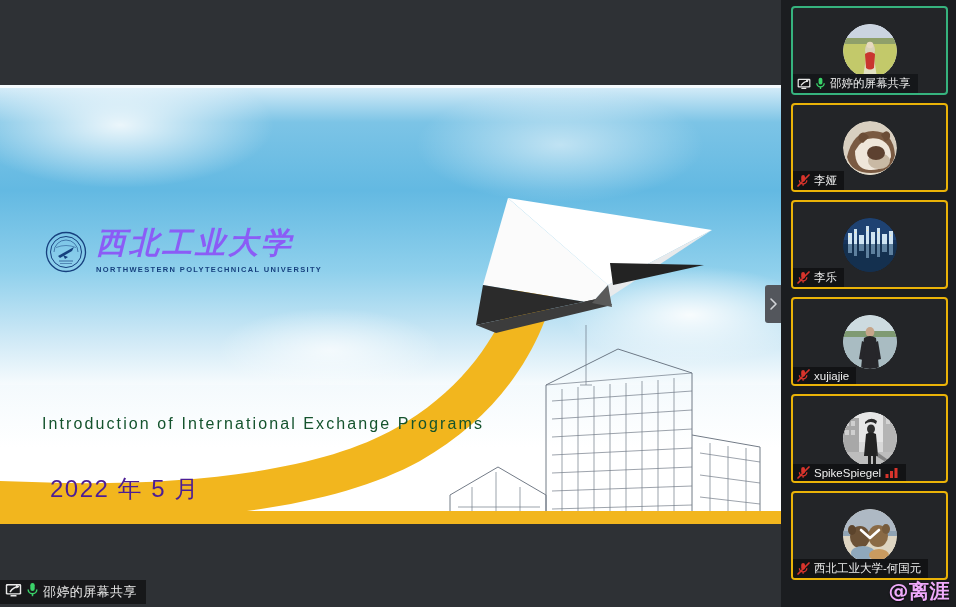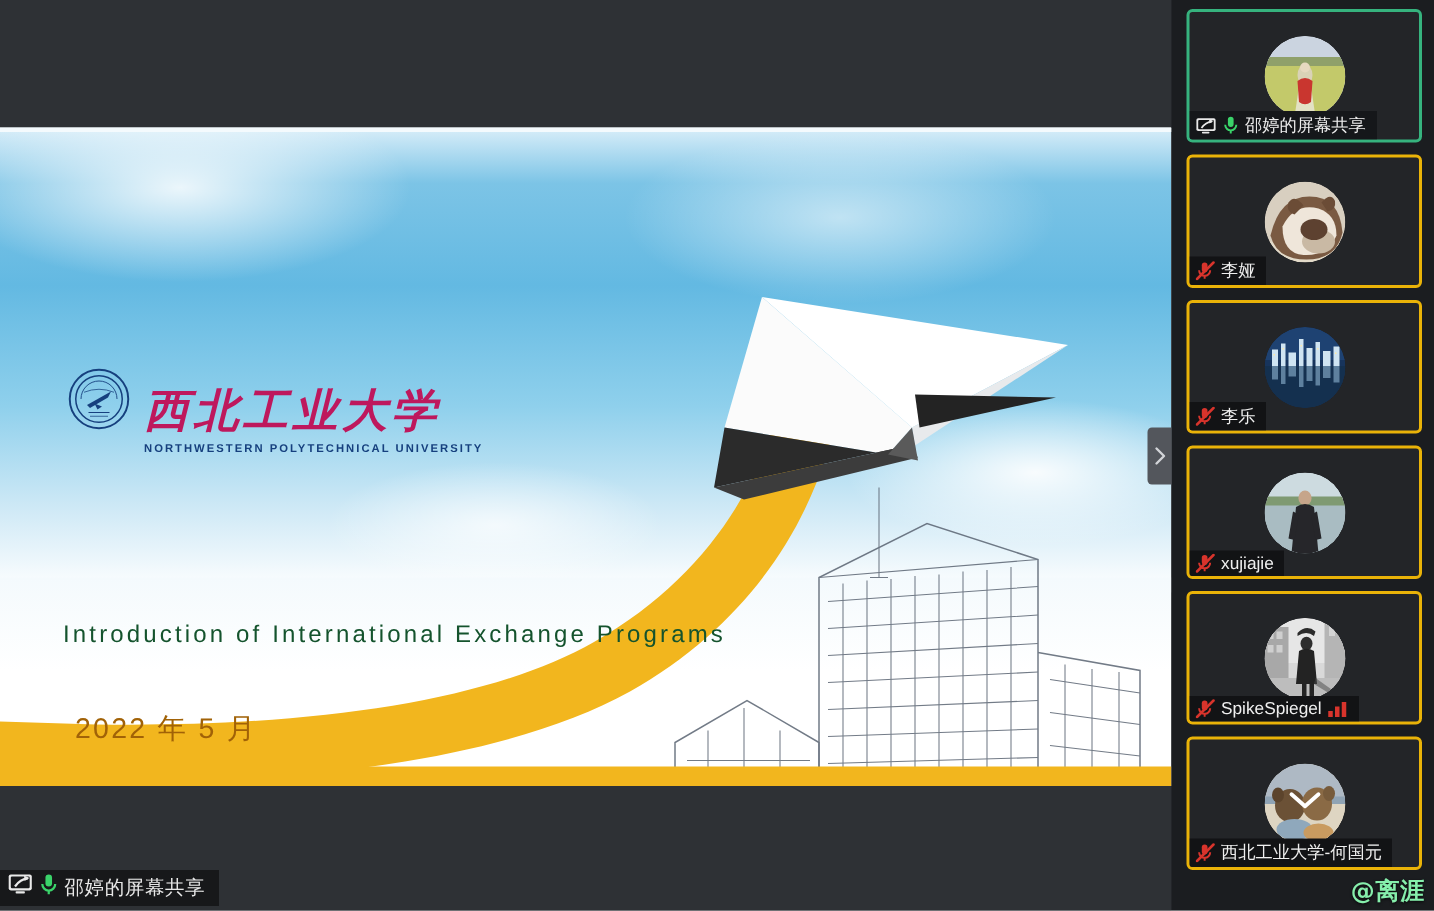--- a/index.html
+++ b/index.html
@@ -52,43 +52,43 @@
   #swoosh{ position:absolute; left:0; top:180px; width:781px; height:270px; z-index:2;}
 
   
   #building{ position:absolute; left:300px; top:230px; width:480px; height:300px; z-index:1; opacity:.85;}
 
   
   #logo-block{ position:absolute; left:45px; top:145px; z-index:5; display:flex; align-items:center; gap:9px;}
   #logo-seal{ width:42px; height:42px; flex:0 0 42px; }
   #logo-words{ display:flex; flex-direction:column; }
   #logo-cn{
-    font-family:Liberation Sans, sans-serif;
-    font-size:30px; font-weight:700; color:#be185d; letter-spacing:3px;
-    line-height:1.05; font-style:italic;margin-top:29px;
+    font-family:Liberation Mono, monospace;
+    font-size:30px; font-weight:700; color:#8b5cf6; letter-spacing:3px;
+    line-height:1.05; font-style:italic;
   }
   #logo-en{
     font-size:7.5px; color:#16407e; letter-spacing:1.35px; font-weight:700;
     margin-top:3px; white-space:nowrap;
   }
 
   
   #title-cn{
     position:absolute; left:38px; top:240px; z-index:6;
     font-family:"DejaVu Sans","Liberation Sans",sans-serif;
     font-size:31px; font-weight:700; color:#16407e; line-height:1.28;
     letter-spacing:.5px; width:540px;
   }
   #title-en{
     position:absolute; left:42px; top:330px; z-index:6;
     font-size:16px; color:#14532d; letter-spacing:2.1px; white-space:nowrap;
   }
   #slide-date{
     position:absolute; left:50px; top:388px; z-index:6;
-    font-size:19px; color:#a16207; letter-spacing:1.5px;
+    font-size:24px; color:#4c1d95; letter-spacing:1.5px;
   }
 
   
   #panel-handle{
     position:absolute; left:765px; top:285px; width:16px; height:38px;
     background:#53565c; border-radius:3px 0 0 3px;
     display:flex; align-items:center; justify-content:center; z-index:20;
   }
   #panel-handle svg{ display:block; }
 
@@ -129,21 +129,21 @@
   .chip-ico{ flex:0 0 auto; display:flex; align-items:center; }
   .chip-ico svg{ display:block; }
   .chev-overlay{
     position:absolute; left:50%; top:50%; transform:translate(-50%,-50%);
     z-index:3;
   }
 
   
   #watermark{
     position:absolute; right:6px; bottom:2px; z-index:40;
-    font-size:16px; color:#86efac; font-weight:700;
+    font-size:20px; color:#f0abfc; font-weight:700;
     font-family:"DejaVu Sans","Liberation Sans",sans-serif;
     text-shadow:0 1px 2px rgba(0,0,0,.8); letter-spacing:.5px;
   }
 </style>
 </head>
 <body>
 
 <div id="share-region">
 
   <div id="share-top-filler"></div>

